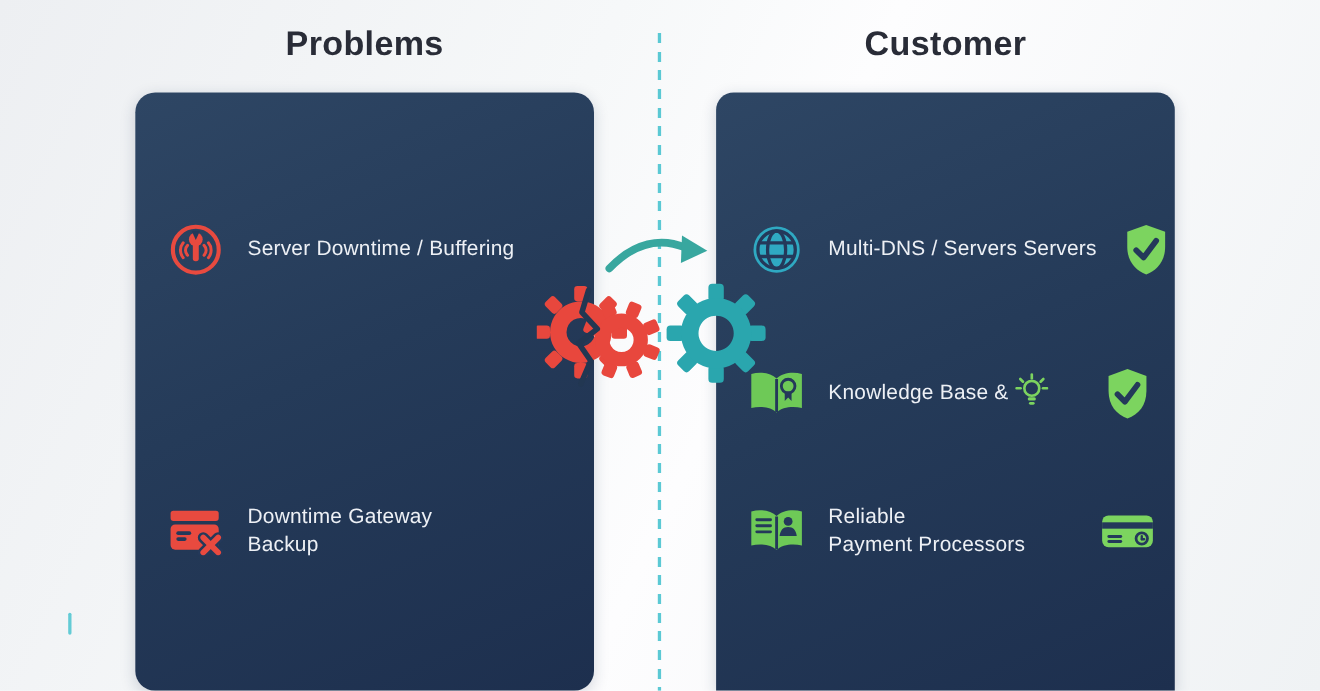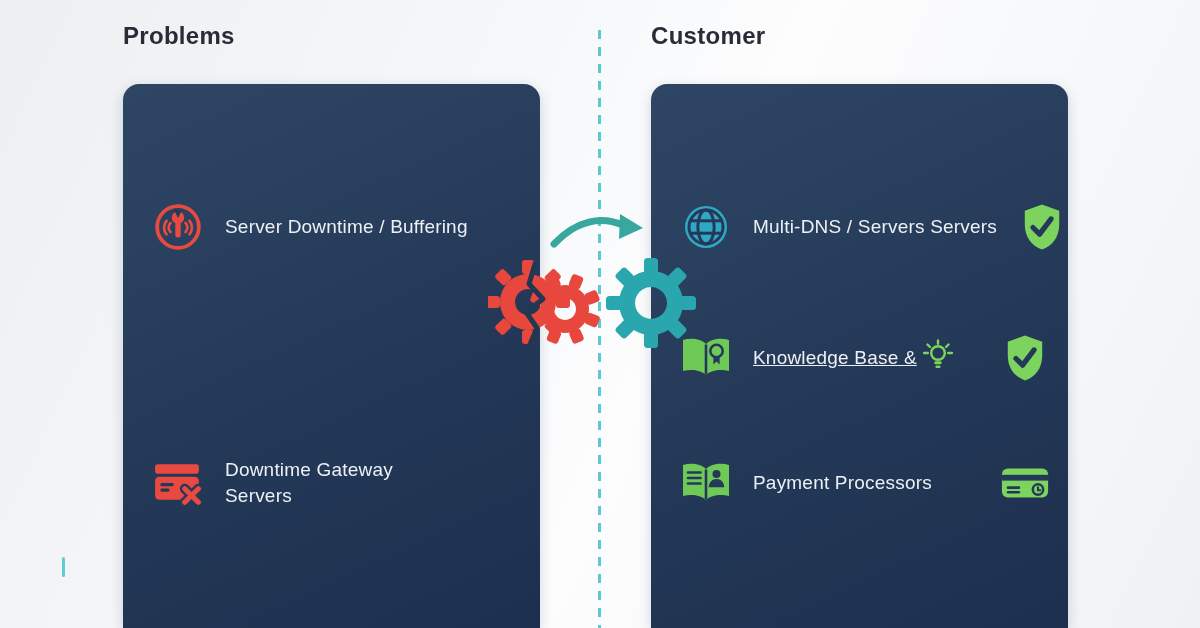--- a/index.html
+++ b/index.html
@@ -2,53 +2,53 @@
 <html><head>
 <meta charset="utf-8">
 <style>
   html,body{margin:0;padding:0;}
   body{
     width:1200px;height:628px;position:relative;overflow:hidden;
     font-family:"Liberation Sans",sans-serif;
     background:linear-gradient(115deg,#edeff2 0%,#f6f8f9 38%,#fdfdfe 55%,#eff2f4 100%);
   }
   .col-title{
-    position:absolute;top:22px;width:417px;text-align:left;
-    font-size:24px;font-weight:700;color:#292c37;letter-spacing:.3px;
+    position:absolute;top:22px;width:417px;text-align:center;
+    font-size:31px;font-weight:700;color:#292c37;letter-spacing:.3px;
   }
   #problems-title{left:123px;}
   #solutions-title{left:651px;}
   .divider{
     position:absolute;left:598px;top:30px;bottom:0;width:3px;
     background:repeating-linear-gradient(to bottom,#3fc0cd 0 9px,transparent 9px 17px);
     opacity:.85;
   }
   .edge-dash{
     position:absolute;left:62px;top:557px;width:3px;height:20px;background:#3fc0cd;opacity:.8;border-radius:2px;
   }
   .panel{
     position:absolute;top:84px;bottom:0;width:417px;
     border-radius:16px 16px 0 0;
     background:linear-gradient(155deg,#2e4664 0%,#253b59 45%,#1d2f4e 100%);
     box-shadow:0 4px 14px rgba(30,47,77,.18);
   }
-  #problems-panel{left:123px;}
+  #problems-panel{left:123px;border-radius:18px;}
   #solutions-panel{left:651px;}
   .row{
     position:absolute;left:28px;right:18px;height:64px;
     display:flex;align-items:center;gap:20px;
   }
   .row.r1{top:111px;} .row.r2{top:242px;} .row.r3{top:367px;}
   .icon-box{flex:none;width:54px;display:flex;align-items:center;justify-content:center;}
   .right-box{flex:none;width:50px;display:flex;align-items:center;justify-content:center;}
   .label{
     flex:1;color:#edf0f5;font-size:19px;line-height:26px;font-weight:500;letter-spacing:.2px;
   }
   .label .line{white-space:nowrap;}
-  .line-flex{display:flex;align-items:center;gap:6px;text-decoration:underline;}
+  .line-flex{display:flex;align-items:center;gap:6px;}
   .line-flex svg{margin-top:-6px;}
   .mid-art{position:absolute;}
   #broken-gears{left:488px;top:252px;}
   #solution-gear{left:605px;top:257px;}
   #transform-arrow{left:549px;top:208px;}
 </style>
 </head>
 <body>
 
 <div class="divider"></div>
@@ -90,21 +90,21 @@
           <line x1="43.5" y1="26.5" x2="30.5" y2="39.5"></line>
         </g>
         <g stroke="#e84a3f" stroke-width="5" stroke-linecap="round">
           <line x1="30.5" y1="26.5" x2="43.5" y2="39.5"></line>
           <line x1="43.5" y1="26.5" x2="30.5" y2="39.5"></line>
         </g>
       </svg>
     </span>
     <div class="label">
       <div class="line">Downtime Gateway</div>
-      <div class="line">Servers</div>
+      <div class="line">Backup</div>
     </div>
   </div>
 </div>
 
 <div id="solutions-panel" class="panel">
 
   <div class="row r1">
     <span class="icon-box">
       <svg width="46" height="46" viewBox="0 0 46 46">
         <circle cx="23" cy="23" r="21" fill="#2fa9c2"></circle>
@@ -169,20 +169,21 @@
         <g stroke="#24395a" stroke-width="2.6" stroke-linecap="round">
           <line x1="9" y1="12.5" x2="21.5" y2="12.5"></line>
           <line x1="9" y1="18" x2="21.5" y2="18"></line>
           <line x1="9" y1="23.5" x2="21.5" y2="23.5"></line>
         </g>
         <circle cx="37.5" cy="14" r="4" fill="#24395a"></circle>
         <path d="M37.5,19 c-4.6,0 -7.2,3 -7.8,8.2 h15.6 c-0.6,-5.2 -3.2,-8.2 -7.8,-8.2 z" fill="#24395a"></path>
       </svg>
     </span>
     <div class="label">
+      <div class="line">Reliable</div>
       <div class="line">Payment Processors</div>
     </div>
     <span class="right-box">
       <svg width="52" height="36" viewBox="0 0 52 36">
         <rect x="2" y="3" width="48" height="30" rx="6" fill="#7cd45f"></rect>
         <rect x="2" y="9.5" width="48" height="6" fill="#24395a"></rect>
         <rect x="7" y="21.5" width="14" height="2.8" rx="1.4" fill="#24395a"></rect>
         <rect x="7" y="26.2" width="14" height="2.8" rx="1.4" fill="#24395a"></rect>
         <circle cx="39.5" cy="24.8" r="5.4" fill="none" stroke="#24395a" stroke-width="2.6"></circle>
         <line x1="39.5" y1="22.5" x2="39.5" y2="25.5" stroke="#24395a" stroke-width="2.2" stroke-linecap="round"></line>

